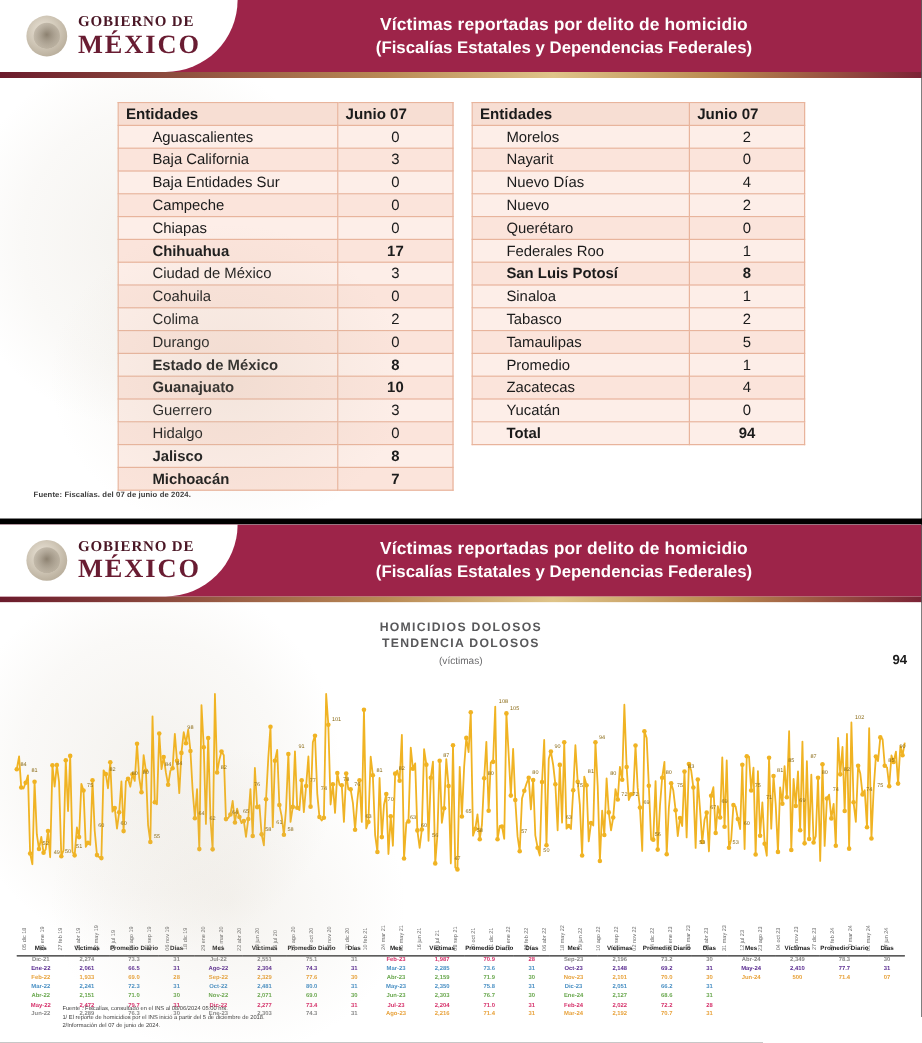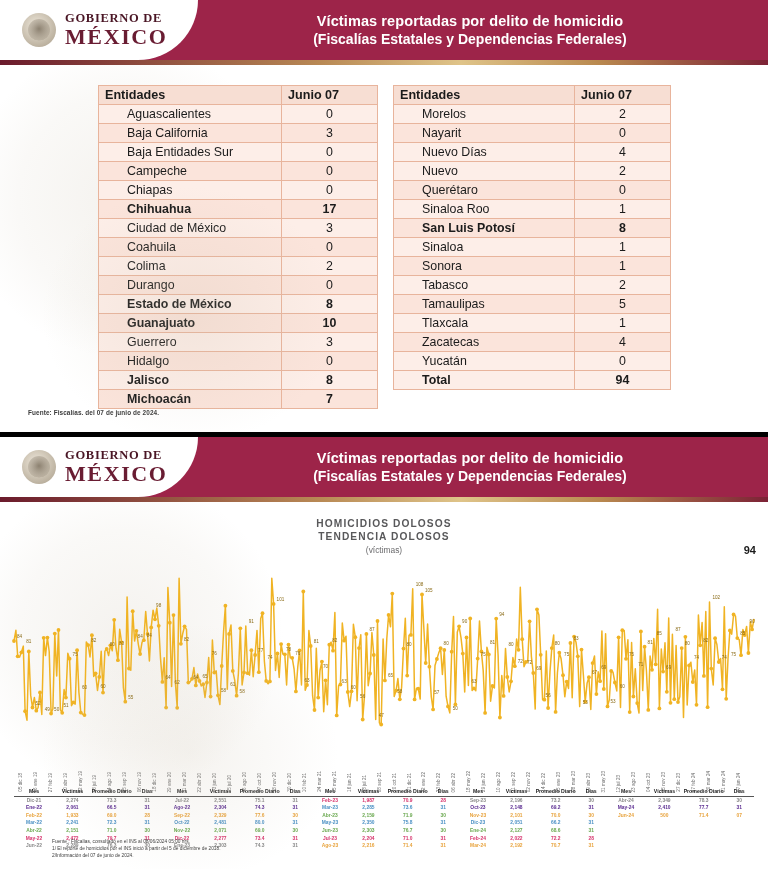--- a/index.html
+++ b/index.html
@@ -247,45 +247,41 @@
             </tr>
             <tr>
               <td class="ent">Nuevo</td>
               <td class="val">2</td>
             </tr>
             <tr class="alt">
               <td class="ent">Querétaro</td>
               <td class="val">0</td>
             </tr>
             <tr>
-              <td class="ent">Sinaloa Roo</td>
+              <td class="ent">Federales Roo</td>
               <td class="val">1</td>
             </tr>
             <tr class="alt bold">
               <td class="ent">San Luis Potosí</td>
               <td class="val">8</td>
             </tr>
             <tr>
               <td class="ent">Sinaloa</td>
               <td class="val">1</td>
             </tr>
-            <tr class="alt">
-              <td class="ent">Sonora</td>
-              <td class="val">1</td>
-            </tr>
             <tr>
               <td class="ent">Tabasco</td>
               <td class="val">2</td>
             </tr>
             <tr class="alt">
               <td class="ent">Tamaulipas</td>
               <td class="val">5</td>
             </tr>
             <tr>
-              <td class="ent">Tlaxcala</td>
+              <td class="ent">Promedio</td>
               <td class="val">1</td>
             </tr>
             <tr class="alt">
               <td class="ent">Zacatecas</td>
               <td class="val">4</td>
             </tr>
             <tr>
               <td class="ent">Yucatán</td>
               <td class="val">0</td>
             </tr>

